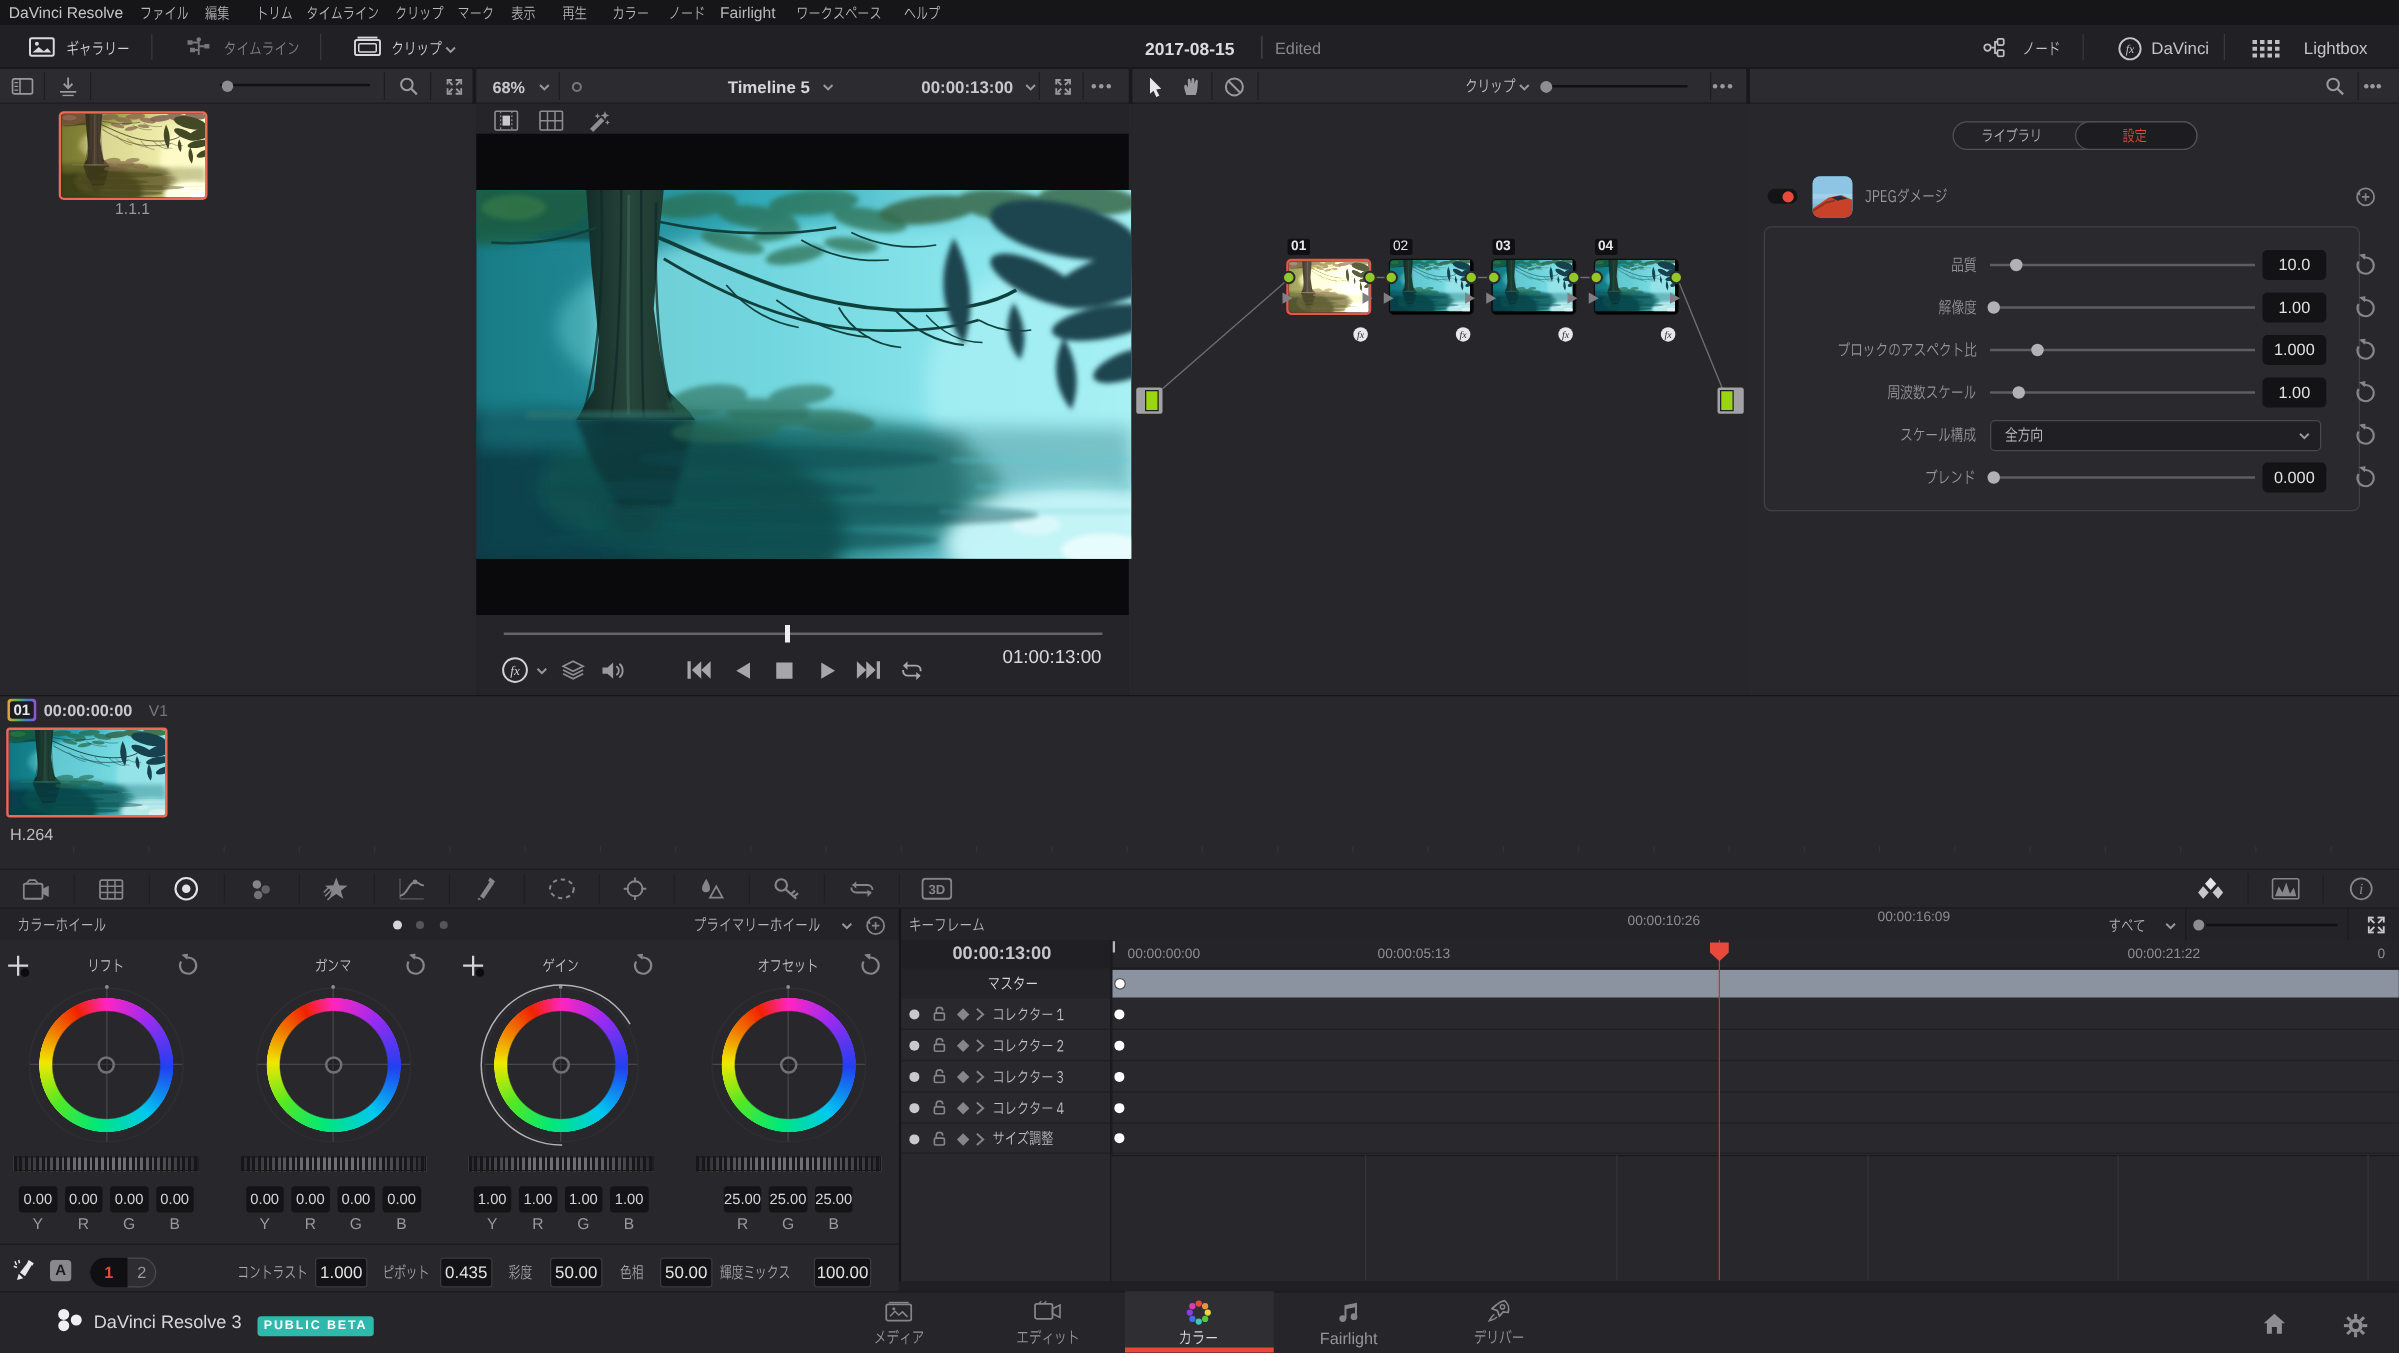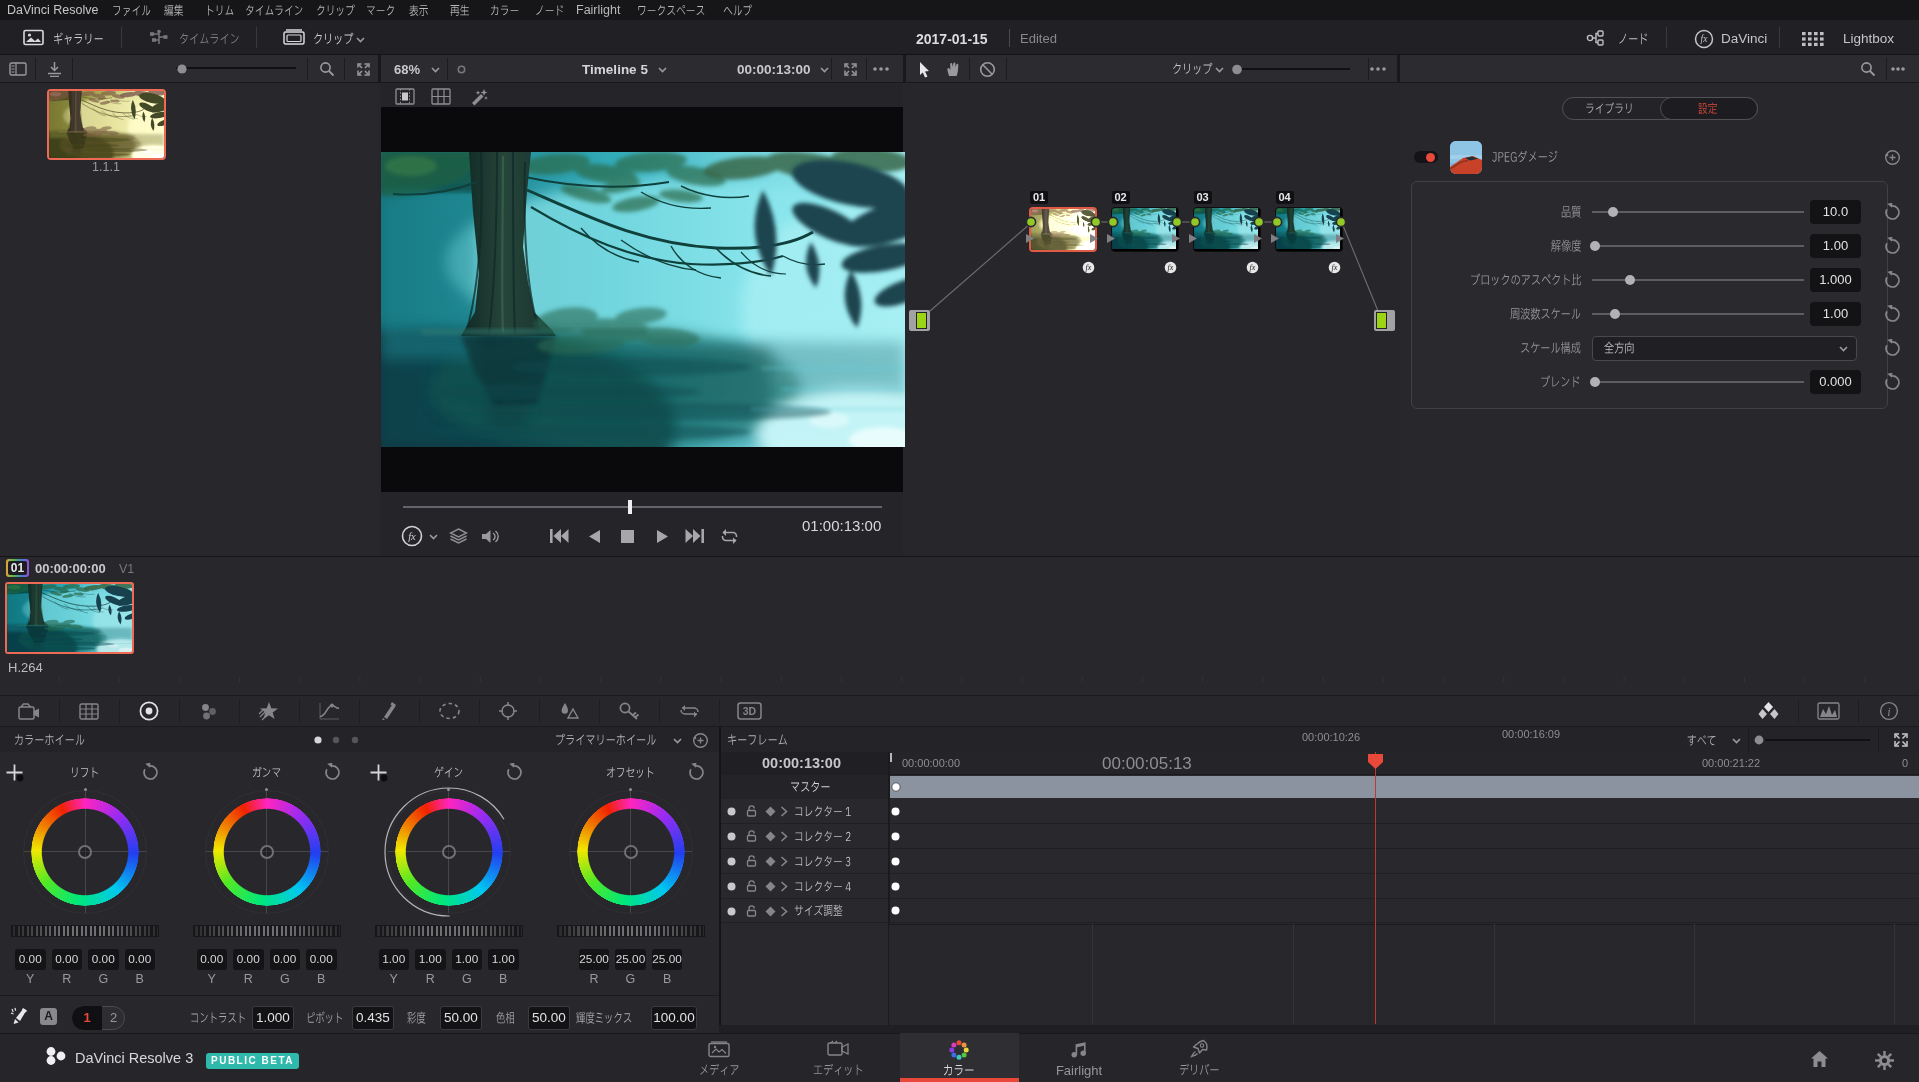--- a/index.html
+++ b/index.html
@@ -181,21 +181,21 @@
     <rect x="1" y="3" width="20" height="12" rx="1.5" stroke="#d9d9db" stroke-width="1.5" fill="none"></rect>
     <path d="M3,1 L19,1" stroke="#d9d9db" stroke-width="1.5"></path>
     <rect x="4" y="6" width="14" height="6.5" rx="1" fill="none" stroke="#d9d9db" stroke-width="1.2"></rect>
   </svg>
 <svg style="position:absolute;left:313.0px;top:30.2px;overflow:visible" width="40.6" height="19.5">
     <path transform="translate(0,13.65)" d="M8.7 -8.6Q8.5 -5.3 7 -3Q5.4 -0.7 2.8 0.3L2.4 -0.5Q4.8 -1.4 6.2 -3.2Q7.5 -5 7.9 -7.7H4Q3.5 -6.9 3 -6.1Q2.4 -5.4 1.7 -4.7L1.2 -5.4Q2.3 -6.4 3.1 -7.7Q3.8 -8.9 4.3 -10.4L5 -10.2Q4.7 -9.3 4.4 -8.6Z M13.5 -0.7Q14.9 -1.1 15.7 -1.7Q16.5 -2.3 16.9 -3.3Q17.2 -4.3 17.2 -5.8V-10H18V-5.8Q18 -4 17.5 -2.9Q17.1 -1.7 16.2 -0.9Q15.3 -0.2 13.9 0.2ZM13 -3.9H12.2V-9.9H13Z M24.9 -4.3Q24.7 -5.8 24.1 -7.7L24.9 -8Q25.4 -5.8 25.6 -4.5ZM23.5 -0.1Q24.9 -0.9 25.8 -1.9Q26.6 -2.9 27.1 -4.3Q27.6 -5.7 27.7 -7.6L28.5 -7.5Q28.3 -5.4 27.8 -3.9Q27.3 -2.4 26.3 -1.2Q25.4 -0.1 23.9 0.8ZM22.6 -3.7Q22.3 -5.5 21.8 -7.1L22.5 -7.4Q23 -5.6 23.3 -3.9Z M40.3 -9.5Q40.3 -8.8 39.9 -8.3Q39.6 -7.9 39 -7.9Q38.8 -7.9 38.6 -8Q38.3 -4.7 37.1 -2.7Q35.8 -0.7 33.3 0.3L33 -0.6Q34.6 -1.2 35.6 -2.2Q36.6 -3.2 37.2 -4.7Q37.7 -6.1 37.8 -8.2H31.5V-9.1H37.8Q37.8 -9.3 37.8 -9.5Q37.8 -10.2 38.1 -10.6Q38.4 -11 39 -11Q39.6 -11 39.9 -10.6Q40.3 -10.2 40.3 -9.5ZM39.7 -9.6Q39.7 -9.9 39.5 -10.2Q39.4 -10.4 39 -10.4Q38.7 -10.4 38.5 -10.2Q38.3 -9.9 38.3 -9.6V-9.4Q38.3 -9 38.5 -8.8Q38.7 -8.5 39 -8.5Q39.4 -8.5 39.5 -8.8Q39.7 -9 39.7 -9.4Z" fill="#d2d2d4"></path>
   </svg>
 <svg style="position:absolute;left:355.5px;top:37px;" width="9.0" height="7" viewBox="0 0 9.0 7">
     <path d="M1,1 L4.5,4.5 L8.0,1" stroke="#9a9a9e" stroke-width="1.6" fill="none"></path>
   </svg>
-<div style="position:absolute;left:916px;top:30px;width:90px;height:18px;color:#dcdcde;font-size:14px;font-weight:bold;line-height:18px">2017-01-15</div>
+<div style="position:absolute;left:916px;top:30px;width:90px;height:18px;color:#dcdcde;font-size:14px;font-weight:bold;line-height:18px">2017-08-15</div>
 <div style="position:absolute;left:1009px;top:29px;width:1px;height:18px;background:#4a4a4e"></div>
 <div style="position:absolute;left:1020px;top:31px;width:60px;height:16px;color:#88888c;font-size:13px;line-height:16px">Edited</div>
 <svg style="position:absolute;left:1586px;top:30px;" width="24" height="16" viewBox="0 0 24 16">
     <g stroke="#bfbfc2" stroke-width="1.4" fill="none">
       <circle cx="4" cy="8" r="2.6"></circle>
       <rect x="12" y="1" width="5" height="5" rx="1"></rect>
       <rect x="12" y="10" width="5" height="5" rx="1"></rect>
       <path d="M7,8 L10,8 L10,3.5 L12,3.5 M10,8 L10,12.5 L12,12.5"></path>
     </g>
   </svg>
@@ -440,21 +440,21 @@
   </svg>
 <svg style="position:absolute;left:1082px;top:261px;" width="13" height="13" viewBox="0 0 13 13">
     <circle cx="6.5" cy="6.5" r="5.8" fill="#e8e8ea"></circle>
     <text x="6.5" y="9.3" font-family="Liberation Serif" font-style="italic" font-size="8" fill="#222" text-anchor="middle">fx</text>
   </svg>
 <div style="position:absolute;left:1110.5px;top:207px;width:68px;height:45px;border:1.5px solid #0e0e10;border-radius:4px;background:#000;overflow:hidden">
     <svg class="cy2" style="position:absolute;left:0;top:0;left:0px;top:0px" width="64" height="41" viewBox="0 0 524 295" preserveAspectRatio="none">
       <use href="#scene"></use>
     </svg>
   </div>
-<div style="position:absolute;left:1111.5px;top:191px;width:18px;height:13px;background:#101013;border-radius:2px;color:#e8e8ea;font-size:11px;font-weight:bold;line-height:13px;text-align:center">02</div>
+<div style="position:absolute;left:1111.5px;top:191px;width:18px;height:13px;background:#101013;border-radius:2px;color:#e8e8ea;font-size:11px;font-weight:normal;line-height:13px;text-align:center">02</div>
 <svg style="position:absolute;left:1106.5px;top:216px;" width="12" height="12" viewBox="0 0 12 12">
     <circle cx="6" cy="6" r="4.6" fill="#93c926" stroke="#2a2a2e" stroke-width="1.6"></circle>
   </svg>
 <svg style="position:absolute;left:1171.0px;top:216px;" width="12" height="12" viewBox="0 0 12 12">
     <circle cx="6" cy="6" r="4.6" fill="#93c926" stroke="#2a2a2e" stroke-width="1.6"></circle>
   </svg>
 <svg style="position:absolute;left:1106.0px;top:233px;" width="10" height="11" viewBox="0 0 10 11">
     <path d="M1,1 L9,5.5 L1,10 Z" fill="#808084"></path>
   </svg>
 <svg style="position:absolute;left:1170.5px;top:233px;" width="10" height="11" viewBox="0 0 10 11">
@@ -931,21 +931,21 @@
 <div style="position:absolute;left:528px;top:1006px;width:42px;height:24px;background:#131316;border:1px solid #3a3a3f;border-radius:3px;color:#e2e2e4;font-size:13.5px;line-height:22px;text-align:center">50.00</div>
 <svg style="position:absolute;left:576.0px;top:1008.7px;overflow:visible" width="56.2" height="19.5">
     <path transform="translate(0,13.65)" d="M9 -1.4V-0.7H6.5V1H5.9V-0.7H3.5V-1.2Q2.8 -0.6 1.8 0L1.7 -0.7Q1.9 -0.9 2.3 -1.1V-5.5H1.6V-4.7Q1.6 -3 1.4 -1.7Q1.3 -0.5 0.8 0.8L0.4 0.3Q0.8 -0.7 0.9 -1.9Q1.1 -3.1 1.1 -4.6V-5.5H0.4V-6.2H1.7V-10.8H2.2V-6.2H3.5V-5.5H2.8V-1.4Q3.3 -1.8 3.5 -2L3.6 -1.4H5.9V-2.5H4V-6.8H5.9V-7.8H4.3V-8.1H3.8V-10.4H8.8V-8.1H8.2V-7.8H6.5V-6.8H8.5V-2.5H6.5V-1.4ZM3.6 -9.7Q3.5 -9.1 3.3 -8.3Q3.2 -7.6 3 -7L2.6 -7.2Q2.8 -7.8 2.9 -8.5Q3 -9.2 3.1 -9.9ZM0.9 -7Q0.8 -8.3 0.4 -9.6L0.9 -9.9Q1 -9.3 1.1 -8.6Q1.3 -7.9 1.3 -7.2ZM4.3 -9.8V-8.5H5.9V-9.4H6.5V-8.5H8.2V-9.8ZM5.9 -5V-6.2H4.5V-5ZM7.9 -5V-6.2H6.5V-5ZM4.5 -4.4V-3.1H5.9V-4.4ZM6.5 -4.4V-3.1H7.9V-4.4Z M14.7 -9.9H18.3V-9.2H11.1V-6.4Q11.1 -1.6 10.2 0.9L9.7 0.3Q10.1 -0.9 10.3 -2.6Q10.5 -4.2 10.5 -6.4V-9.9H14V-10.9H14.7ZM16.1 -8.6H16.7V-7.3H18.3V-6.6H16.7V-4.6H12.8V-6.6H11.4V-7.3H12.8V-8.6H13.4V-7.3H16.1ZM13.4 -5.3H16.1V-6.6H13.4ZM17.4 -3.1Q16.7 -1.7 15.4 -0.7Q16.5 -0.1 18.2 0.2L18.1 1Q16.1 0.6 14.7 -0.2Q13.2 0.6 11.2 1L11.1 0.2Q12.7 -0 14.1 -0.7Q13.3 -1.3 12.4 -2.3L12.8 -2.8Q13.7 -1.7 14.7 -1.1Q16 -1.9 16.6 -3H11.7V-3.7H17.4Z M20.8 -9.9Q23.9 -9.6 26.4 -9L26.2 -8.1Q23.9 -8.7 20.8 -9ZM20.9 -6.1Q22.3 -6 23.4 -5.7Q24.6 -5.5 25.8 -5.2L25.7 -4.3Q23.6 -4.9 20.8 -5.2ZM20 -2.1Q21.8 -1.9 23.5 -1.6Q25.2 -1.2 26.6 -0.8L26.5 0Q25.1 -0.4 23.4 -0.7Q21.6 -1 19.9 -1.2Z M32.3 -4.3Q32.1 -5.8 31.6 -7.7L32.3 -8Q32.8 -5.8 33 -4.5ZM31 -0.1Q32.3 -0.9 33.2 -1.9Q34 -2.9 34.4 -4.3Q34.8 -5.7 35 -7.6L35.7 -7.5Q35.5 -5.4 35 -3.9Q34.5 -2.4 33.7 -1.2Q32.8 -0.1 31.4 0.8ZM30.3 -3.7Q29.9 -5.5 29.4 -7.1L30.1 -7.4Q30.6 -5.6 30.9 -3.9Z M45.5 -8.6Q45.3 -5.3 43.9 -3Q42.4 -0.7 40 0.3L39.7 -0.5Q41.9 -1.4 43.1 -3.2Q44.4 -5 44.7 -7.7H41.1Q40.7 -6.9 40.2 -6.1Q39.7 -5.4 39 -4.7L38.5 -5.4Q39.6 -6.4 40.3 -7.7Q41 -8.9 41.4 -10.4L42.1 -10.2Q41.8 -9.3 41.5 -8.6Z M54.8 -0.1Q53.4 -2 52 -3.4Q51.2 -2.4 50.3 -1.5Q49.3 -0.6 48.2 -0L47.8 -0.9Q50.1 -2 51.5 -4Q52.9 -6 53.3 -8.5H48.5V-9.4H54Q54 -8.9 53.9 -8.1Q53.6 -6 52.4 -4.1Q53.9 -2.6 55.3 -0.8Z" fill="#a9a9ad"></path>
   </svg>
 <div style="position:absolute;left:651px;top:1006px;width:46px;height:24px;background:#131316;border:1px solid #3a3a3f;border-radius:3px;color:#e2e2e4;font-size:13.5px;line-height:22px;text-align:center">100.00</div>
 <div style="position:absolute;left:721px;top:752px;width:1198px;height:273px;background:#29292d"></div>
 <div style="position:absolute;left:721px;top:752px;width:168px;height:23px;background:#202024"></div>
 <div style="position:absolute;left:762px;top:755px;width:85px;height:17px;color:#c6c6ca;font-size:14.5px;font-weight:bold;line-height:17px">00:00:13:00</div>
 <div style="position:absolute;left:889px;top:752px;width:1030px;height:23px;background:#252529;border-bottom:1px solid #1b1b1e"></div>
 <div style="position:absolute;left:902px;top:757px;width:80px;height:13px;color:#8e8e92;font-size:11px;line-height:13px">00:00:00:00</div>
-<div style="position:absolute;left:1102px;top:757px;width:80px;height:13px;color:#8e8e92;font-size:17px;line-height:13px">00:00:05:13</div>
+<div style="position:absolute;left:1102px;top:757px;width:80px;height:13px;color:#8e8e92;font-size:11px;line-height:13px">00:00:05:13</div>
 <div style="position:absolute;left:1302px;top:731px;width:80px;height:13px;color:#8e8e92;font-size:11px;line-height:13px">00:00:10:26</div>
 <div style="position:absolute;left:1502px;top:728px;width:80px;height:13px;color:#8e8e92;font-size:11px;line-height:13px">00:00:16:09</div>
 <div style="position:absolute;left:1702px;top:757px;width:80px;height:13px;color:#8e8e92;font-size:11px;line-height:13px">00:00:21:22</div>
 <div style="position:absolute;left:1902px;top:757px;width:17px;height:13px;color:#8e8e92;font-size:11px;line-height:13px">0</div>
 <div style="position:absolute;left:890px;top:753px;width:1.5px;height:9px;background:#b8b8bc"></div>
 <div style="position:absolute;left:721px;top:775px;width:168px;height:24px;background:#242428"></div>
 <svg style="position:absolute;left:790.4px;top:778.2px;overflow:visible" width="40.6" height="19.5">
     <path transform="translate(0,13.65)" d="M1.1 -9.1H9V-8.2Q8.4 -6.8 7.4 -5.5Q6.4 -4.2 5.2 -3.1Q6.1 -1.9 6.9 -0.7L6.4 -0.1Q4.6 -2.9 2.6 -5.1L3.1 -5.8Q4 -4.7 4.7 -3.8Q5.8 -4.7 6.7 -5.9Q7.6 -7 8.1 -8.2H1.1Z M18.8 -0.1Q17.3 -2 15.8 -3.4Q15 -2.4 13.9 -1.5Q12.9 -0.6 11.6 -0L11.3 -0.9Q13.7 -2 15.2 -4Q16.7 -6 17.1 -8.5H12V-9.4H18Q18 -8.9 17.8 -8.1Q17.5 -6 16.2 -4.1Q17.8 -2.6 19.3 -0.8Z M29 -8.6Q28.8 -5.2 27.2 -2.9Q25.7 -0.6 23 0.4L22.7 -0.5Q25 -1.3 26.4 -3.1Q25.2 -4.3 24 -5.3L24.4 -6Q25.7 -5 26.8 -3.7Q27.9 -5.4 28.2 -7.7H24.2Q23.7 -6.9 23.2 -6.1Q22.6 -5.4 21.9 -4.7L21.4 -5.4Q23.5 -7.4 24.5 -10.4L25.2 -10.2Q25 -9.4 24.6 -8.6Z M39.5 -4.4H31.4V-5.4H39.5Z" fill="#d8d8da"></path>
   </svg>
 <div style="position:absolute;left:889px;top:776px;width:1030px;height:22px;background:#8b93a1"></div>

